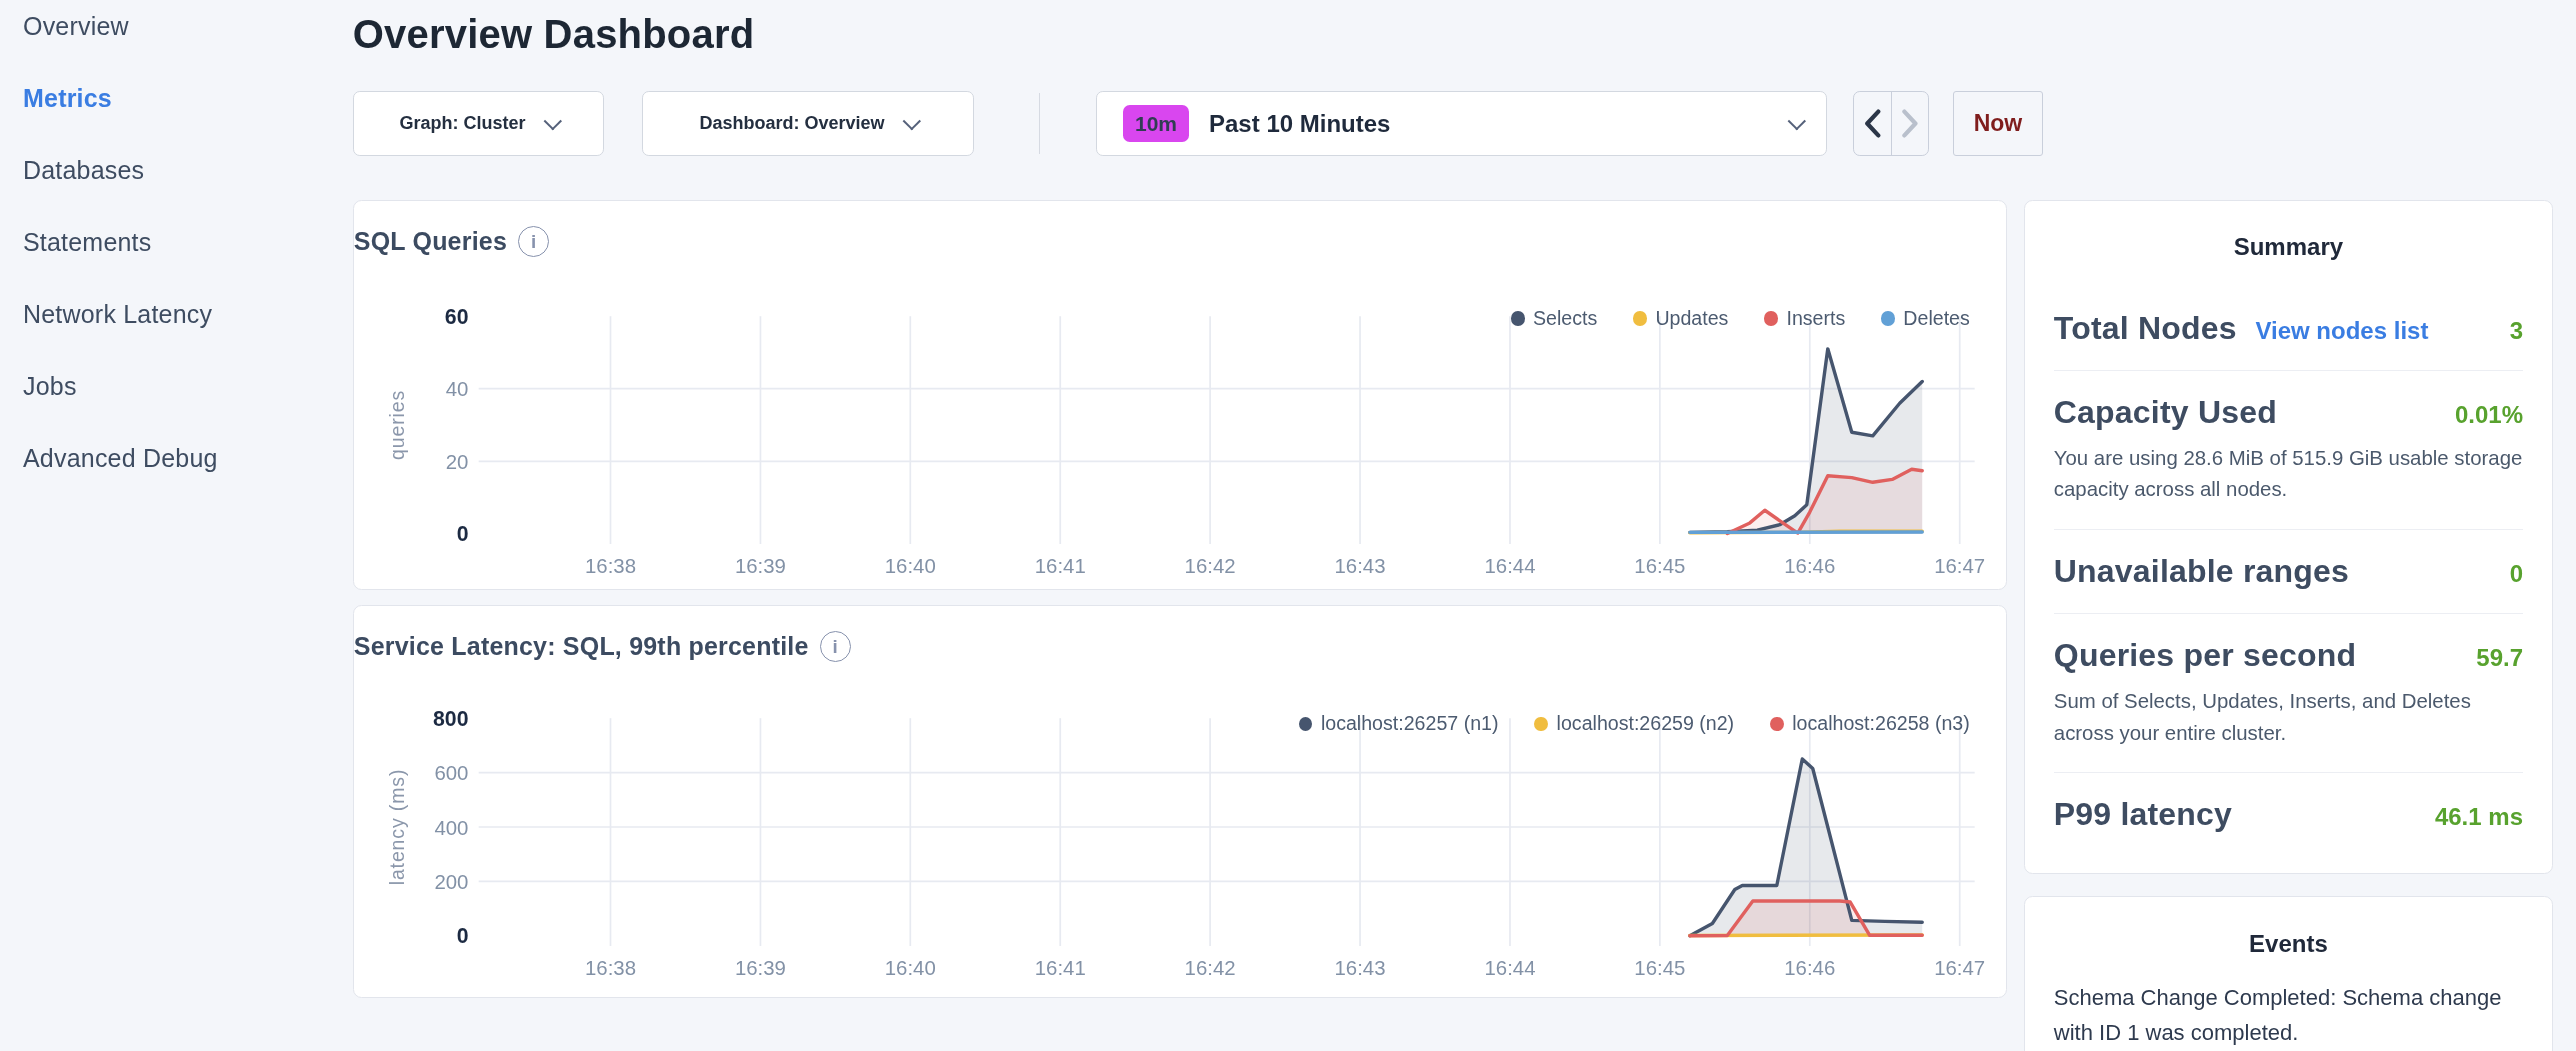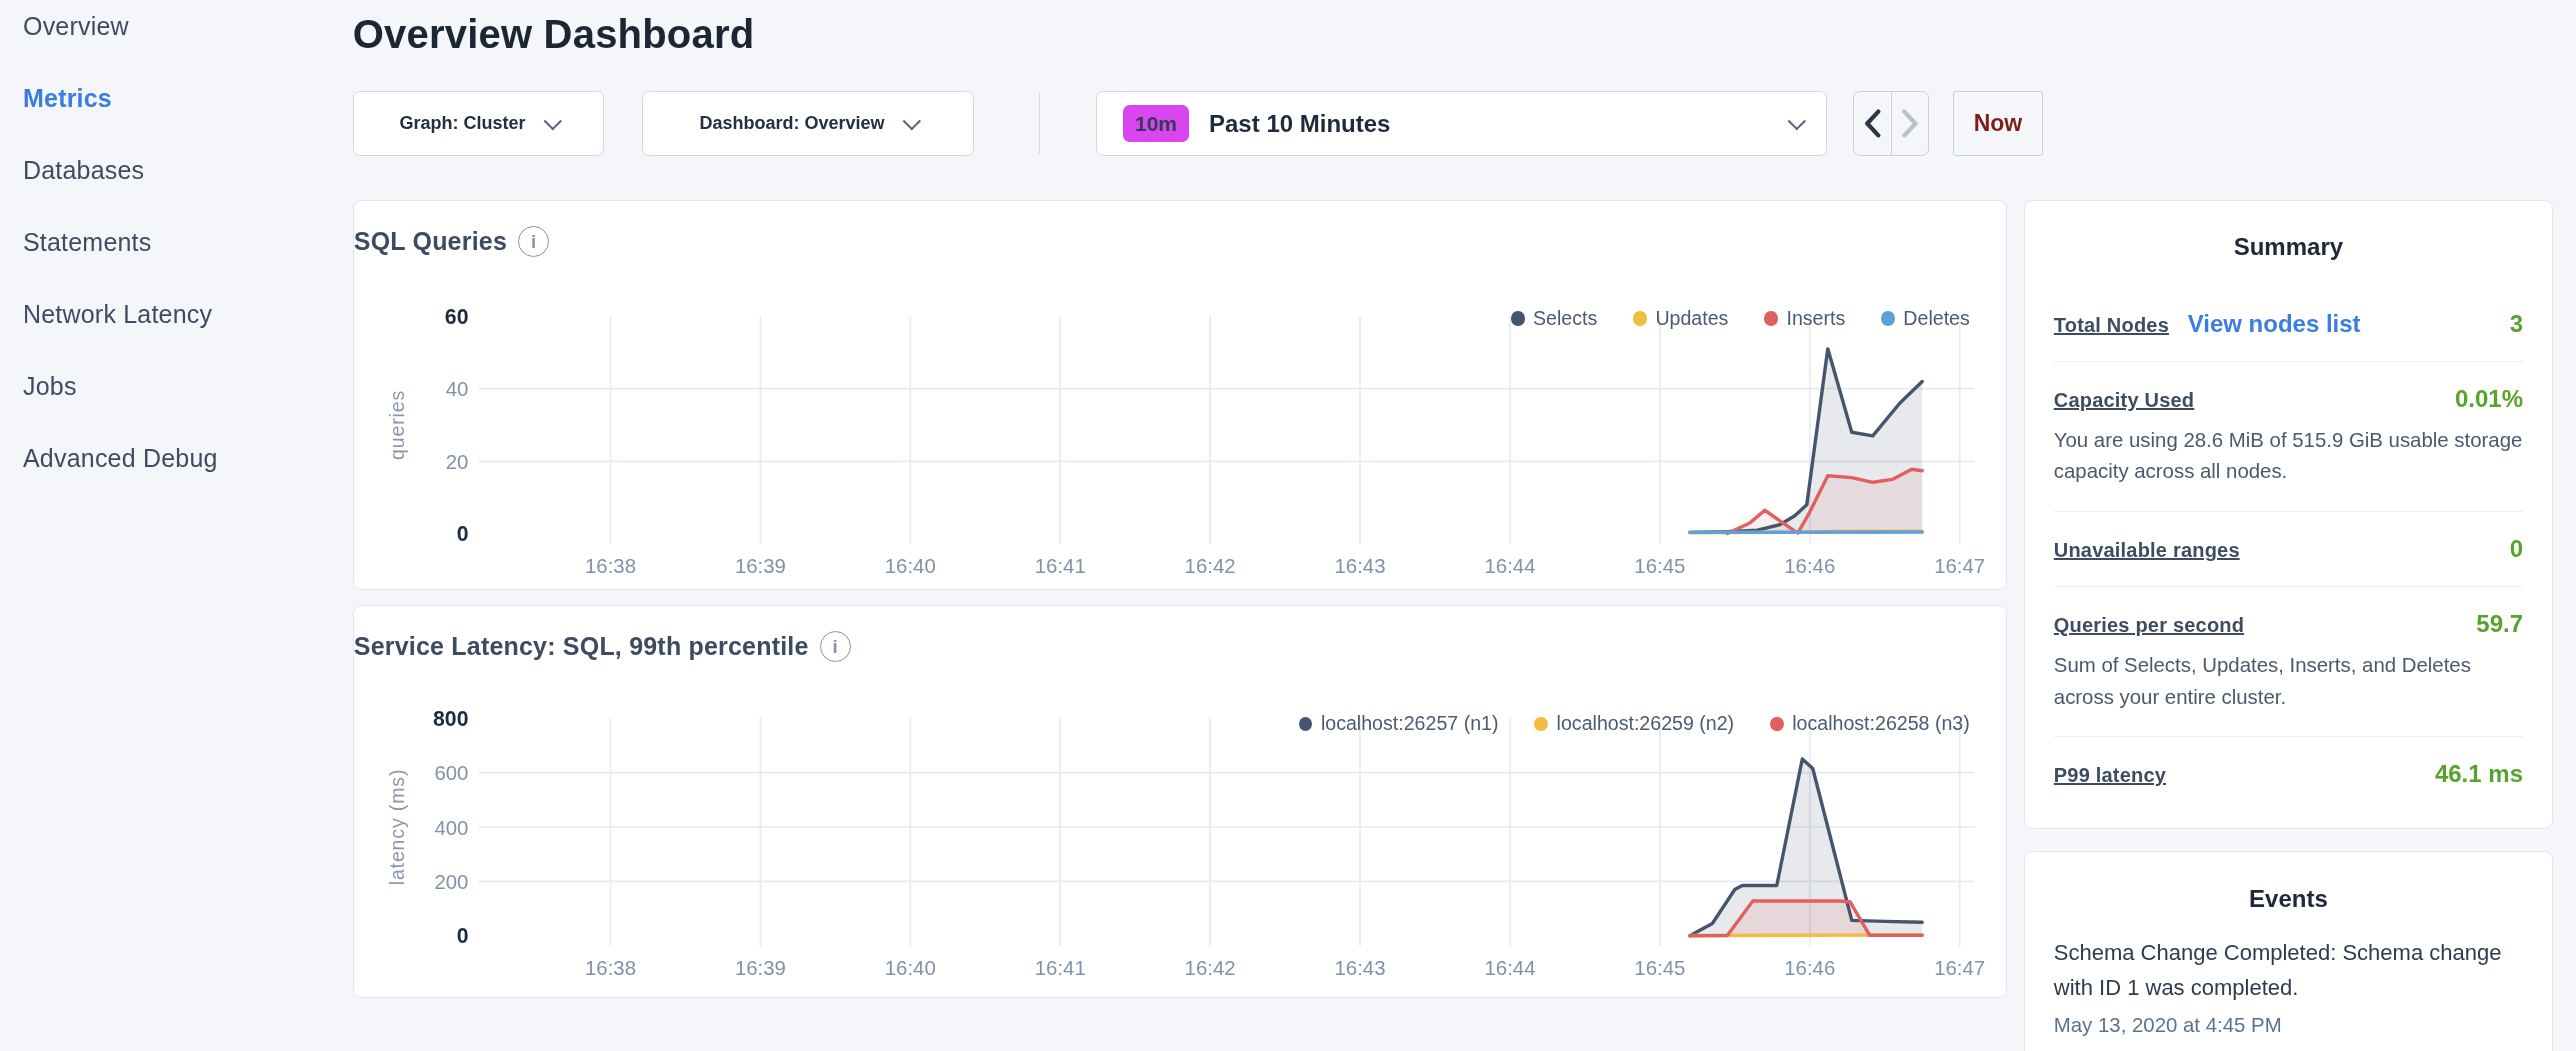--- a/index.html
+++ b/index.html
@@ -90,21 +90,21 @@
   .yt { fill:#8291a6; font-size:24px; font-family:"Liberation Sans",sans-serif; }
   .yt-strong { fill:#1c2a42; font-size:25px; font-weight:700; font-family:"Liberation Sans",sans-serif; }
   .ylab { fill:#8b97ab; font-size:23px; letter-spacing:1px; font-family:"Liberation Sans",sans-serif; }
 
   
   .summary-card { padding:25.5px 29px 17px 29px; min-height:611px; }
   .panel-title { text-align:center; font-size:24px; font-weight:700; color:#20293a; margin:6.8px 0 25.5px 0; }
   .srow { padding:23px 0; border-bottom:1.7px solid #eceef3; }
   .srow:last-child { border-bottom:none; }
   .srow-head { display:flex; align-items:baseline; }
-  .srow-label { font-size:20px; font-weight:700; color:#3e4c61; letter-spacing:0.2px;text-decoration:underline; }
+  .srow-label { font-size:32px; font-weight:700; color:#3e4c61; letter-spacing:0.2px; }
   .srow-link { font-size:24px; font-weight:600; color:#3a7de2; margin-left:18.7px; cursor:pointer; text-decoration:none; }
   .srow-value { margin-left:auto; font-size:24px; font-weight:700; color:#58a22e; }
   .srow-desc { font-size:20.4px; color:#4b596c; line-height:1.55; margin-top:12px; }
   .events-card { padding:25.5px 29px; min-height:221px; }
   .event-msg { font-size:22px; color:#2e3a4e; line-height:1.62; margin-top:22px; }
   .event-time { font-size:20.4px; color:#5a7290; margin-top:8.5px; }
 </style>
 </head>
 <body>
 

